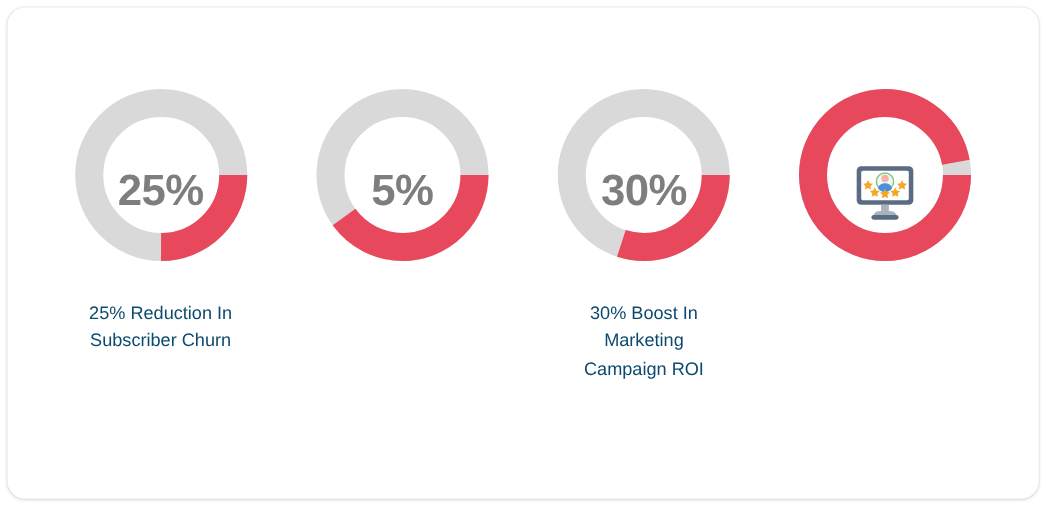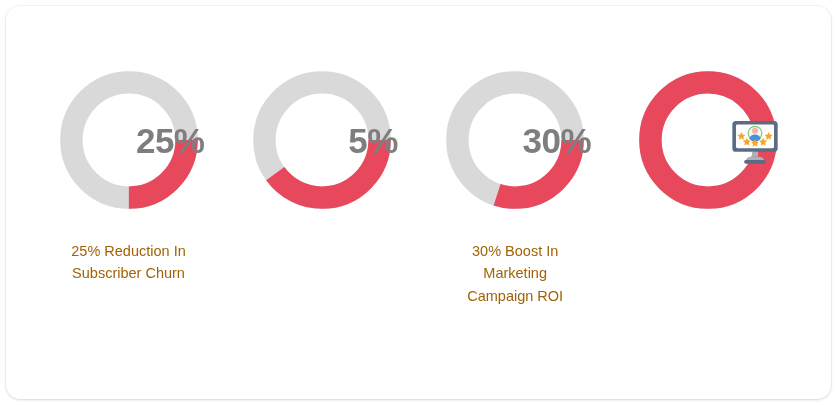--- a/index.html
+++ b/index.html
@@ -56,26 +56,26 @@
 
   .donut-svg {
     display: block;
     width: 152px;
     height: 152px;
   }
 
   .donut-center {
     position: absolute;
     left: 0;
-    top: 0;
+    top: 12px;
     width: 152px;
     height: 152px;
     display: flex;
     align-items: center;
-    justify-content: flex-end;
+    justify-content: center;
     pointer-events: none;
   }
 
   .pct-text {
     font-family: "Liberation Sans", sans-serif;
     font-size: 35px;
     font-weight: bold;
     color: #7e7e7e;
     letter-spacing: -0.5px;
     line-height: 1;
@@ -88,21 +88,21 @@
     align-items: center;
     justify-content: center;
   }
 
   .caption {
     margin-top: 24px;
     text-align: center;
     font-family: "Liberation Sans", sans-serif;
     font-size: 14.5px;
     font-weight: 400;
-    color: #a16207;
+    color: #0c4a6e;
     line-height: 1.55;
     max-width: 175px;
     white-space: pre-line;
   }
 </style>
 </head>
 <body>
 
 <div class="card">
   <div class="metrics-row">

